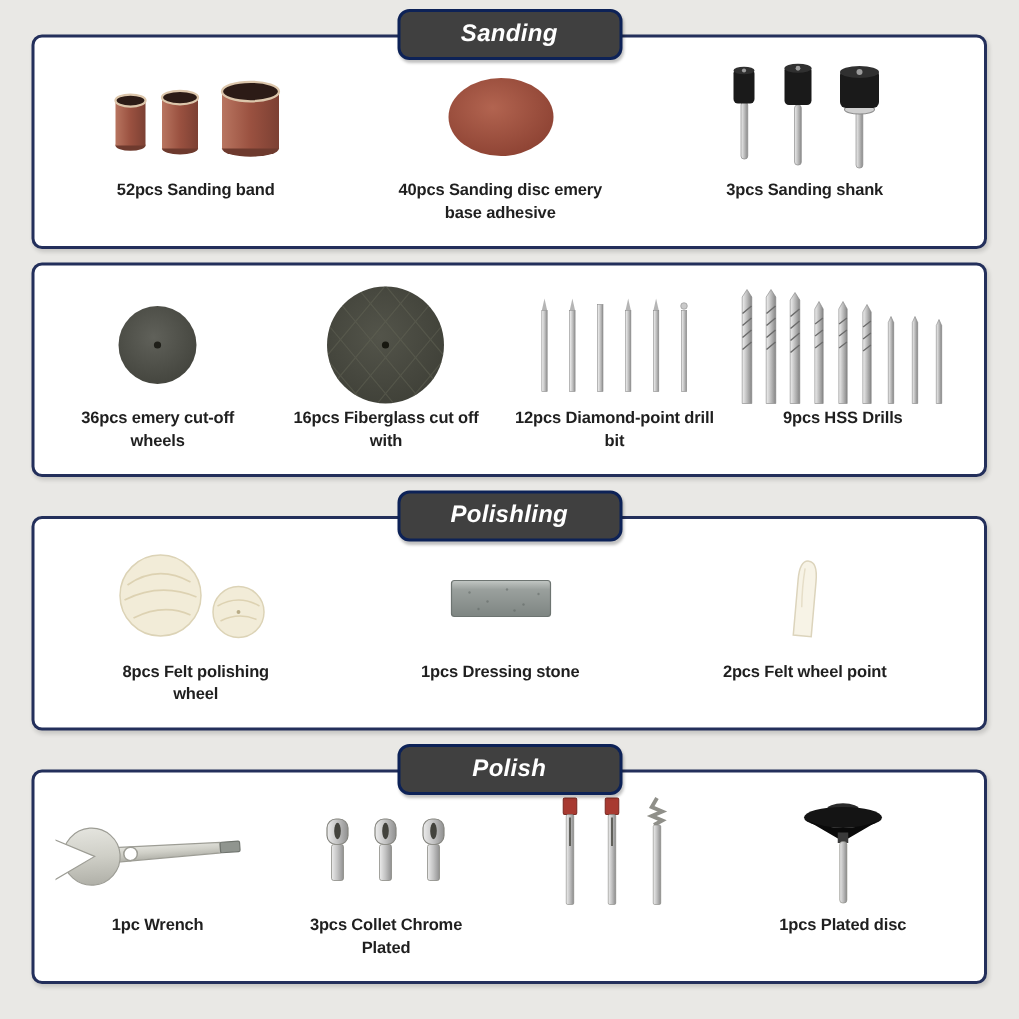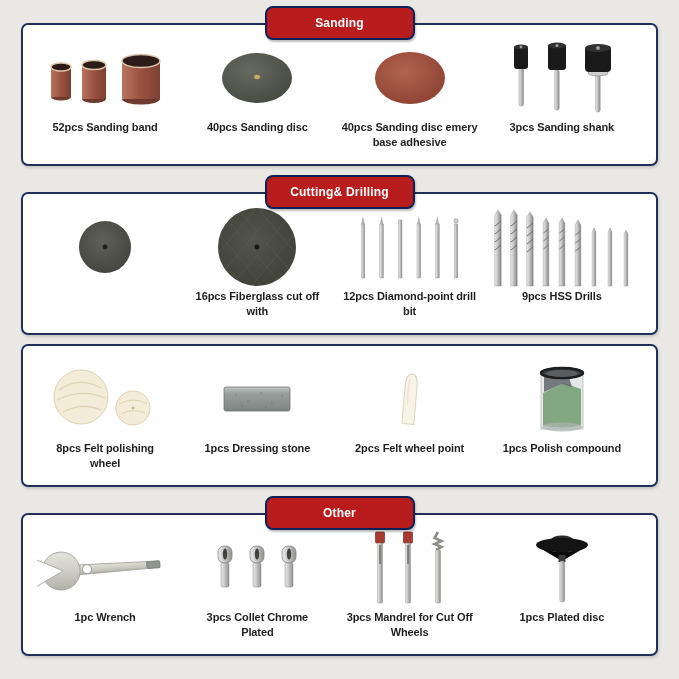--- a/index.html
+++ b/index.html
@@ -1,23 +1,23 @@
 <!DOCTYPE html>
 <html><head>
 <meta charset="utf-8">
 <style>
   html,body{margin:0;padding:0;width:679px;height:679px;overflow:hidden;
     background:#e9e8e5;font-family:"Liberation Sans",sans-serif;}
   .page{padding:6px 21px 0 21px;box-sizing:border-box;}
   .section{margin-bottom:9px;}
   .banner{position:relative;z-index:2;width:146px;height:30px;margin:0 auto -17px auto;
-    background:#b91c1c;border:2px solid #0d2257;border-radius:8px;
+    background:#404040;border:2px solid #0d2257;border-radius:8px;
     display:flex;align-items:center;justify-content:center;
-    color:#ffffff;font-size:12px;font-weight:bold;letter-spacing:.2px;
-    box-shadow:1px 2px 2px rgba(0,0,0,.25);}
+    color:#ffffff;font-size:16px;font-weight:bold;letter-spacing:.2px;
+    box-shadow:1px 2px 2px rgba(0,0,0,.25);font-style:italic;}
   .box{position:relative;z-index:1;height:139px;background:#ffffff;
     border:2px solid #232f5b;border-radius:7px;
     box-shadow:1px 2px 3px rgba(0,0,0,.15);}
   .cells{display:flex;height:100%;padding:16px 18px 4px 6px;box-sizing:border-box;}
   .cell{flex:1;display:flex;flex-direction:column;align-items:center;min-width:0;}
   .art{height:74px;display:flex;align-items:center;justify-content:center;}
   .label{margin-top:5px;font-size:11px;font-weight:bold;color:#1f1f1f;
     text-align:center;line-height:1.4;white-space:pre-line;letter-spacing:-0.1px;}
 </style>
 </head>
@@ -46,35 +46,20 @@
               <ellipse cx="19" cy="17" rx="10" ry="4" fill="#2c1b16" stroke="#dcc6ab" stroke-width="1.5"></ellipse>
               <ellipse cx="52" cy="49" rx="12" ry="4" fill="#6e3a2e"></ellipse>
               <rect x="40" y="15" width="24" height="34" fill="url(#gsb)"></rect>
               <ellipse cx="52" cy="15" rx="12" ry="4.5" fill="#2c1b16" stroke="#dcc6ab" stroke-width="1.5"></ellipse>
               <ellipse cx="99" cy="49" rx="19" ry="5.5" fill="#6e3a2e"></ellipse>
               <rect x="80" y="11" width="38" height="38" fill="url(#gsb)"></rect>
               <ellipse cx="99" cy="11" rx="19" ry="6.5" fill="#2c1b16" stroke="#dcc6ab" stroke-width="1.5"></ellipse>
             </svg>
           </div>
           <div class="label">52pcs Sanding band</div>
-        </div>
-        <div class="cell">
-          <div class="art">
-            <svg width="78" height="56" viewBox="0 0 78 56">
-              <defs>
-                  <radialGradient id="gsd" cx="0.4" cy="0.35" r="0.8">
-                <stop offset="0" stop-color="#676a60"></stop>
-                    <stop offset="1" stop-color="#42453c"></stop>
-                  </radialGradient>
-                </defs>
-              <ellipse cx="39" cy="28" rx="35" ry="25" fill="url(#gsd)"></ellipse>
-              <ellipse cx="39" cy="27" rx="3" ry="2.2" fill="#c9a765"></ellipse>
-            </svg>
-          </div>
-          <div class="label">40pcs Sanding disc</div>
         </div>
         <div class="cell">
           <div class="art">
             <svg width="78" height="58" viewBox="0 0 78 58">
               <defs>
                   <radialGradient id="gad" cx="0.42" cy="0.38" r="0.85">
                 <stop offset="0" stop-color="#b26450"></stop>
                     <stop offset="1" stop-color="#83392b"></stop>
                   </radialGradient>
                 </defs>
@@ -109,38 +94,37 @@
                 <circle cx="95" cy="6" r="2" fill="#9b9b9b"></circle>
             </svg>
           </div>
           <div class="label">3pcs Sanding shank</div>
         </div>
       </div>
     </div>
   </div>
 
   <div class="section">
-    <div class="banner">
-      <span>Cutting&amp; Drilling</span>
-    </div>
     <div class="box">
       <div class="cells">
         <div class="cell">
           <div class="art">
             <svg width="58" height="58" viewBox="0 0 58 58">
               <defs>
                   <radialGradient id="gem" cx="0.45" cy="0.4" r="0.75">
                 <stop offset="0" stop-color="#60615a"></stop>
                     <stop offset="1" stop-color="#3e3f38"></stop>
                   </radialGradient>
                 </defs>
               <circle cx="29" cy="29" r="26" fill="url(#gem)"></circle>
               <circle cx="29" cy="29" r="2.4" fill="#1f1f19"></circle>
             </svg>
           </div>
+          <div class="label">36pcs emery cut-off
+wheels</div>
         </div>
         <div class="cell">
           <div class="art">
             <svg width="84" height="84" viewBox="0 0 84 84">
               <defs>
                   <radialGradient id="gfg" cx="0.45" cy="0.42" r="0.8">
                 <stop offset="0" stop-color="#53544a"></stop>
                     <stop offset="1" stop-color="#3a3b33"></stop>
                   </radialGradient>
                 <clipPath id="cfg">
@@ -219,20 +203,23 @@
               <path d="M136.2,28 L138,24 L139.8,28 L139.8,80 L136.2,80 Z" fill="url(#ghs)" stroke="#818181" stroke-width="0.4"></path>
             </svg>
           </div>
           <div class="label">9pcs HSS Drills</div>
         </div>
       </div>
     </div>
   </div>
 
   <div class="section">
+    <div class="banner">
+      <span>Polishling</span>
+    </div>
     <div class="box">
       <div class="cells">
         <div class="cell">
           <div class="art">
             <svg width="108" height="62" viewBox="0 0 108 62">
               <circle cx="30" cy="29" r="27" fill="#f2ecd8" stroke="#dcd3b6" stroke-width="1"></circle>
               <path d="M8,22 Q28,8 50,20 M6,32 Q30,20 54,30 M12,44 Q32,34 50,42" stroke="#ddd2b2" stroke-width="1.2" fill="none"></path>
               <circle cx="82" cy="40" r="17" fill="#f2ecd8" stroke="#dcd3b6" stroke-width="1"></circle>
               <path d="M68,36 Q82,28 96,36 M70,46 Q82,40 94,45" stroke="#ddd2b2" stroke-width="1" fill="none"></path>
               <circle cx="82" cy="40" r="1.3" fill="#b9ac87"></circle>
@@ -269,40 +256,27 @@
           <div class="art">
             <svg width="30" height="56" viewBox="0 0 30 56">
               <g transform="rotate(5 15 28)">
                 <path d="M9,53 L9,16 Q9,3 15,3 Q21,3 21,16 L21,53 Z" fill="#f7f3e6" stroke="#dcd4bc" stroke-width="1"></path>
                 <path d="M13,8 Q12,20 13,34" stroke="#e6dec8" stroke-width="1" fill="none"></path>
               </g>
             </svg>
           </div>
           <div class="label">2pcs Felt wheel point</div>
         </div>
-        <div class="cell">
-          <div class="art">
-            <svg width="56" height="72" viewBox="0 0 56 72">
-              <rect x="7" y="9" width="42" height="57" fill="#ccd2cf" opacity="0.5" stroke="#868c8f" stroke-width="1"></rect>
-              <path d="M9,30 L30,20 L47,26 L47,62 Q28,67 9,62 Z" fill="#83a783"></path>
-              <path d="M10,11 L34,11 L38,24 L28,21 L10,29 Z" fill="#5f6568" opacity="0.85"></path>
-              <ellipse cx="28" cy="64" rx="20" ry="4.5" fill="#aab3ad" opacity="0.7"></ellipse>
-              <ellipse cx="28" cy="10" rx="21" ry="5" fill="#3a3e41" stroke="#1a1c1e" stroke-width="2.5"></ellipse>
-              <ellipse cx="28" cy="10.5" rx="16" ry="3.5" fill="#585d60"></ellipse>
-            </svg>
-          </div>
-          <div class="label">1pcs Polish compound</div>
-        </div>
       </div>
     </div>
   </div>
 
   <div class="section">
     <div class="banner">
-      <span>Other</span>
+      <span>Polish</span>
     </div>
     <div class="box">
       <div class="cells">
         <div class="cell">
           <div class="art">
             <svg width="136" height="48" viewBox="0 0 136 48">
               <defs>
                   <linearGradient id="gwr" x1="0" y1="0" x2="0" y2="1">
                 <stop offset="0" stop-color="#e4e4de"></stop>
                     <stop offset="0.5" stop-color="#cfcfc7"></stop>
@@ -357,22 +331,20 @@
               <rect x="17.5" y="2" width="9" height="11" rx="1" fill="#a83a31" stroke="#7c2a23" stroke-width="0.7"></rect>
               <rect x="19.5" y="13" width="5" height="60" rx="1" fill="url(#gma)" stroke="#85857f" stroke-width="0.4"></rect>
               <line x1="22" y1="15" x2="22" y2="34" stroke="#55554f" stroke-width="1.2"></line>
               <rect x="45.5" y="2" width="9" height="11" rx="1" fill="#a83a31" stroke="#7c2a23" stroke-width="0.7"></rect>
               <rect x="47.5" y="13" width="5" height="60" rx="1" fill="url(#gma)" stroke="#85857f" stroke-width="0.4"></rect>
               <line x1="50" y1="15" x2="50" y2="34" stroke="#55554f" stroke-width="1.2"></line>
               <path d="M80,2 L76.5,8 L83.5,11 L76.5,14 L83.5,17 L78,20" stroke="#8f8f89" stroke-width="2.6" fill="none"></path>
               <rect x="77.5" y="20" width="5" height="53" rx="1" fill="url(#gma)" stroke="#85857f" stroke-width="0.4"></rect>
             </svg>
           </div>
-          <div class="label">3pcs Mandrel for Cut Off
-Wheels</div>
         </div>
         <div class="cell">
           <div class="art">
             <svg width="70" height="74" viewBox="0 0 70 74">
               <defs>
                   <linearGradient id="gsu" x1="0" y1="0" x2="1" y2="0">
                 <stop offset="0" stop-color="#e9e9e9"></stop>
                     <stop offset="0.5" stop-color="#bdbdbd"></stop>
                     <stop offset="1" stop-color="#8a8a8a"></stop>
                   </linearGradient>

